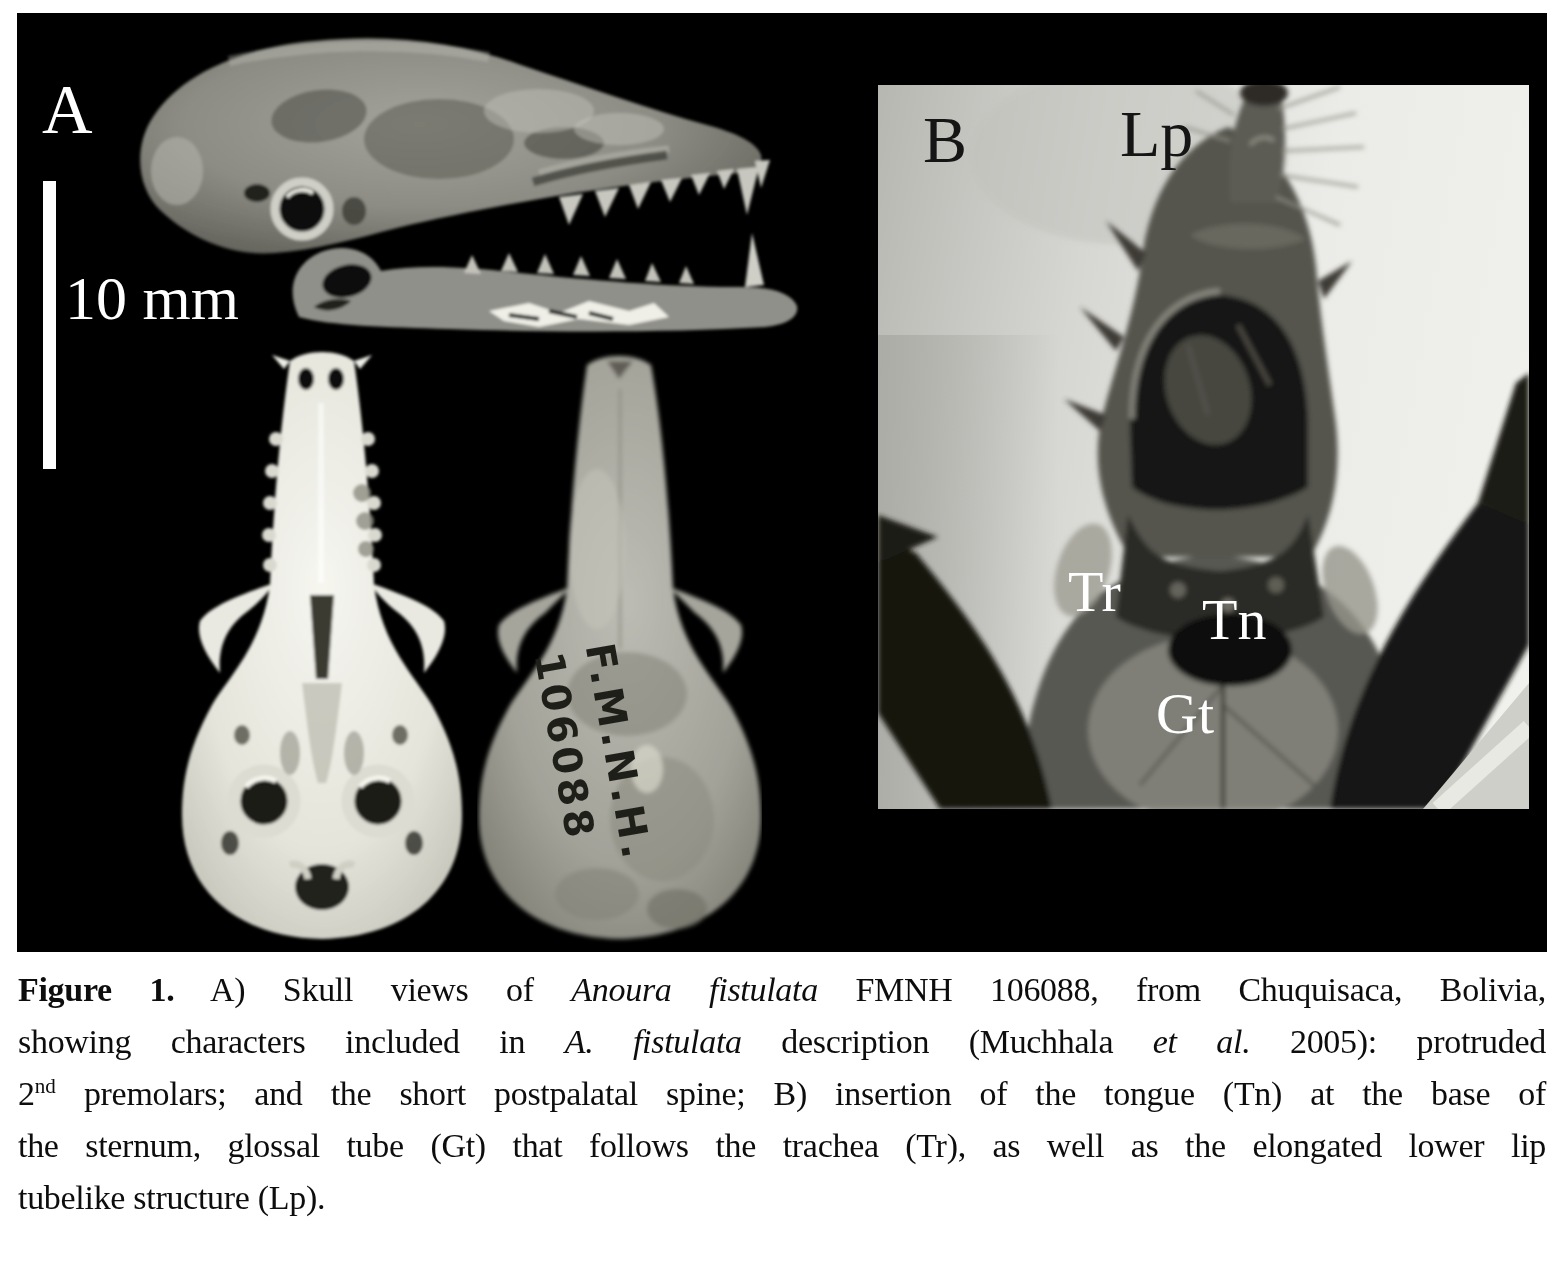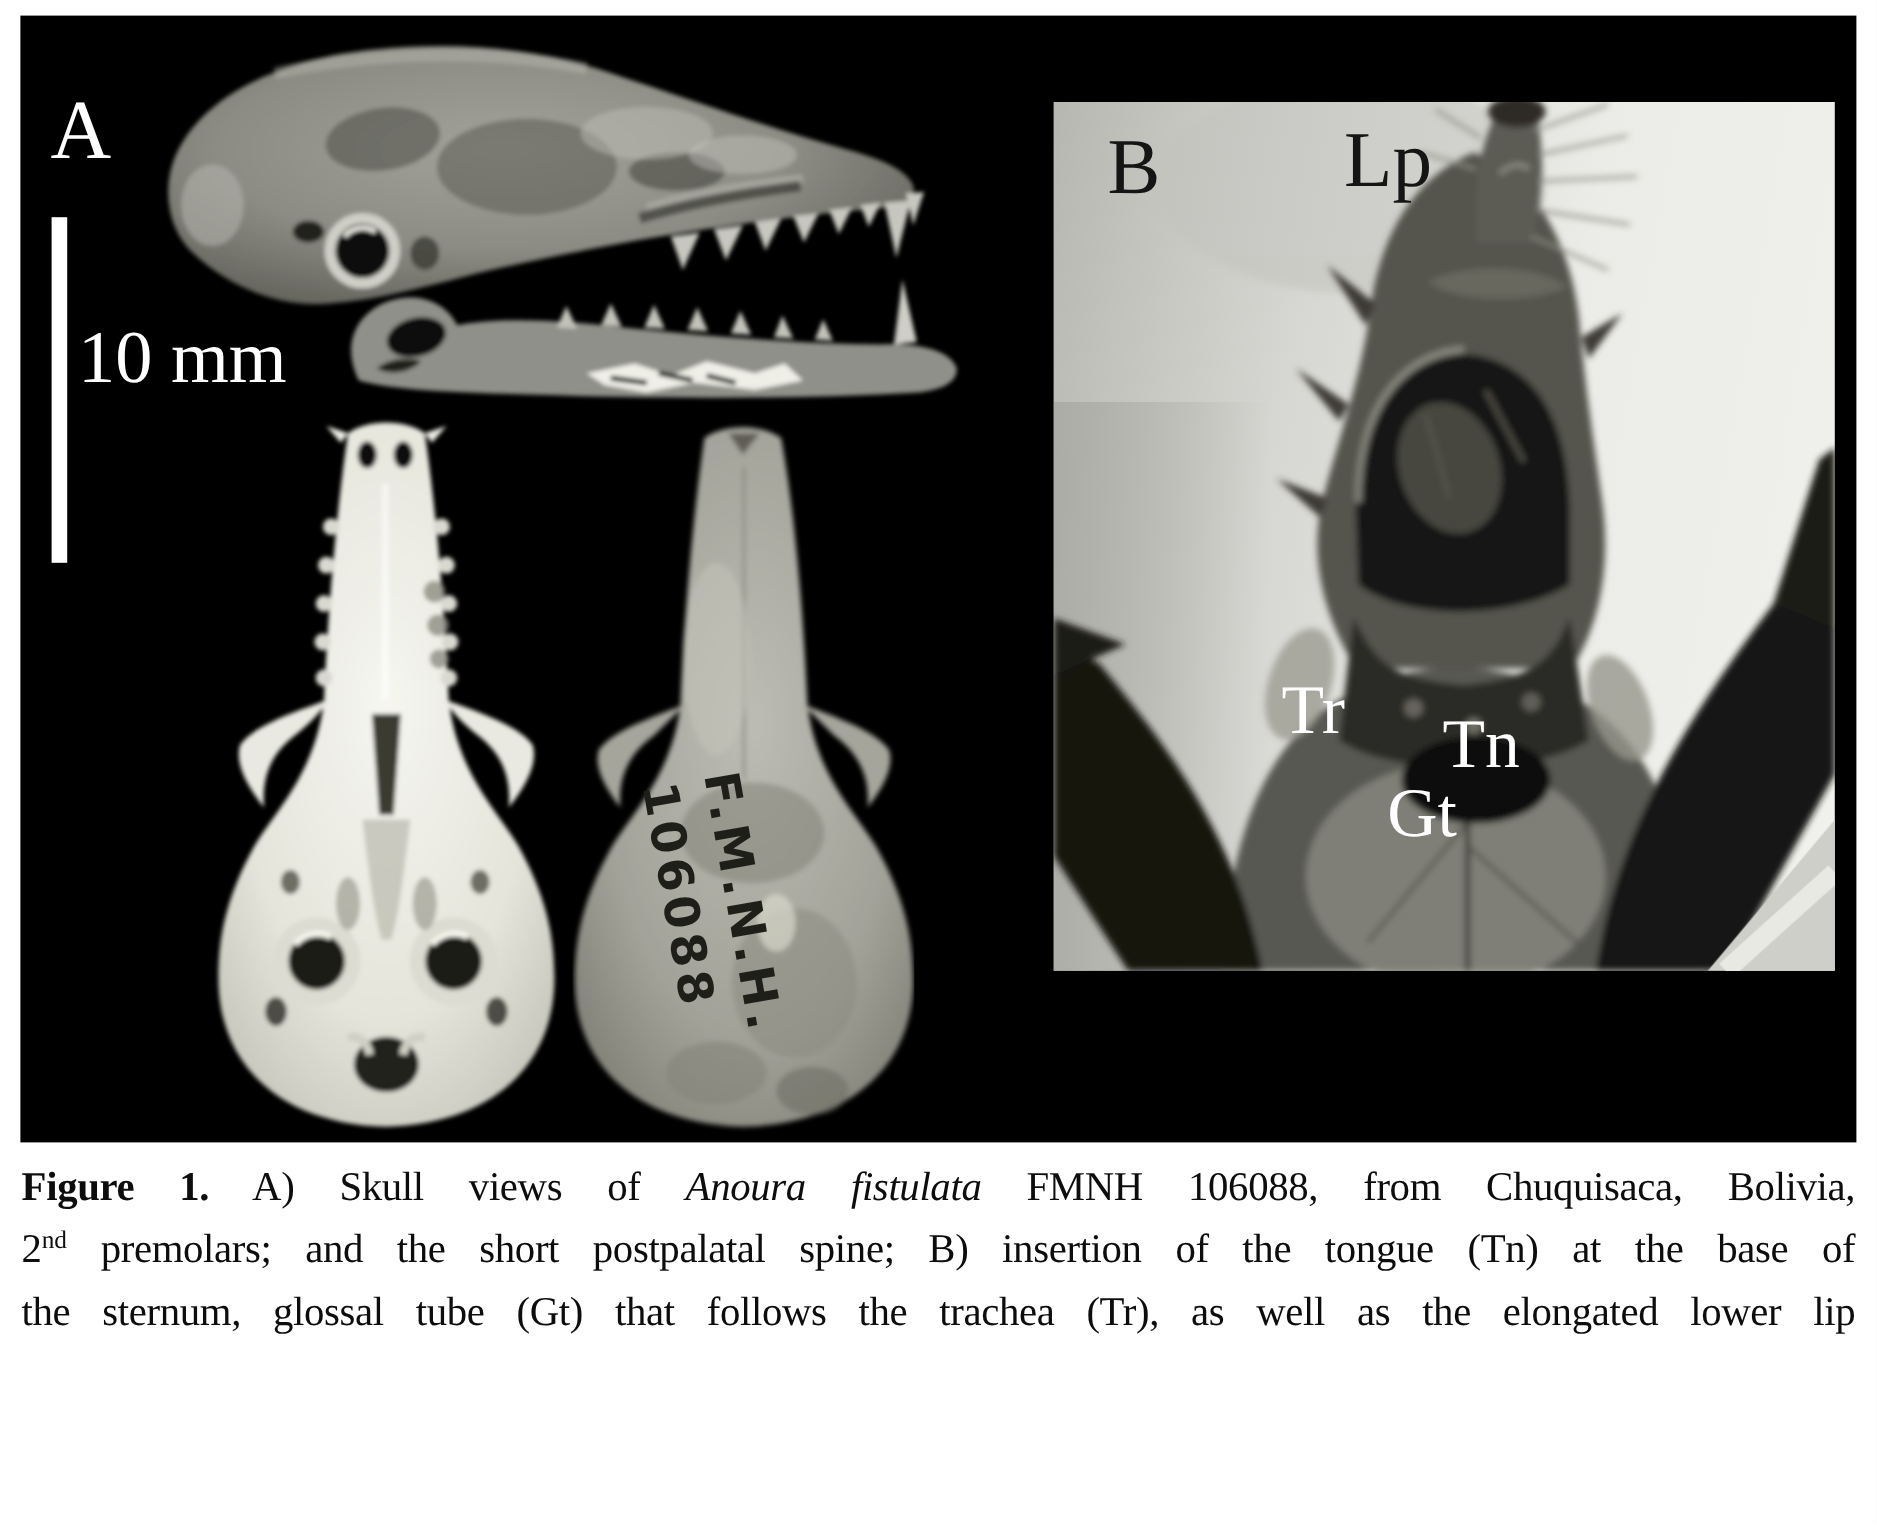--- a/index.html
+++ b/index.html
@@ -21,21 +21,21 @@
   .panel-b{position:absolute;left:861px;top:72px;width:651px;height:724px;overflow:hidden;
            background:linear-gradient(100deg,#b7b7b2 0%,#d6d6d2 30%,#ebebe7 60%,#f1f1ed 100%);}
   .panel-b svg{position:absolute;left:0;top:0;}
   .pb-label{position:absolute;font-family:"Liberation Serif",serif;line-height:1;}
   .pb-black{color:#151515;font-size:66px;}
   .pb-white{color:#ffffff;font-size:58px;margin-left:12px;}
   .lbl-b{left:45px;top:22px;}
   .lbl-lp{left:242px;top:16px;}
   .lbl-tr{left:178px;top:478px;}
   .lbl-tn{left:312px;top:506px;text-align:right;}
-  .lbl-gt{left:266px;top:564px;}
+  .lbl-gt{left:266px;top:600px;}
   .caption{position:absolute;left:18px;top:964px;width:1528px;color:#0d0d0d;
            font-size:34px;line-height:52px;letter-spacing:-0.3px;}
   .caption-line{text-align:justify;text-align-last:justify;}
   .caption-line.last{text-align-last:left;}
   .caption .b{font-weight:bold;}
   .caption .i{font-style:italic;}
   .caption sup{font-size:0.62em;line-height:0;vertical-align:super;letter-spacing:0;}
 </style>
 </head>
 <body>
@@ -276,16 +276,18 @@
       <div class="pb-label pb-black lbl-b">B</div>
       <div class="pb-label pb-black lbl-lp">Lp</div>
       <div class="pb-label pb-white lbl-tr">Tr</div>
       <div class="pb-label pb-white lbl-tn">Tn</div>
       <div class="pb-label pb-white lbl-gt">Gt</div>
     </div>
   </div>
 
   <div class="caption">
       <div class="caption-line"><span class="b">Figure 1.</span><span> A) Skull views of </span><span class="i">Anoura fistulata</span><span> FMNH 106088, from Chuquisaca, Bolivia,</span></div>
+      <div class="caption-line"><span>showing characters included in </span><span class="i">A. fistulata</span><span> description (Muchhala </span><span class="i">et al.</span><span> 2005): protruded</span></div>
       <div class="caption-line"><span>2</span><sup>nd</sup><span> premolars; and the short postpalatal spine; B) insertion of the tongue (Tn) at the base of</span></div>
       <div class="caption-line"><span>the sternum, glossal tube (Gt) that follows the trachea (Tr), as well as the elongated lower lip</span></div>
+      <div class="caption-line last"><span>tubelike structure (Lp).</span></div>
     </div>
 </div>
 
 </body></html>

